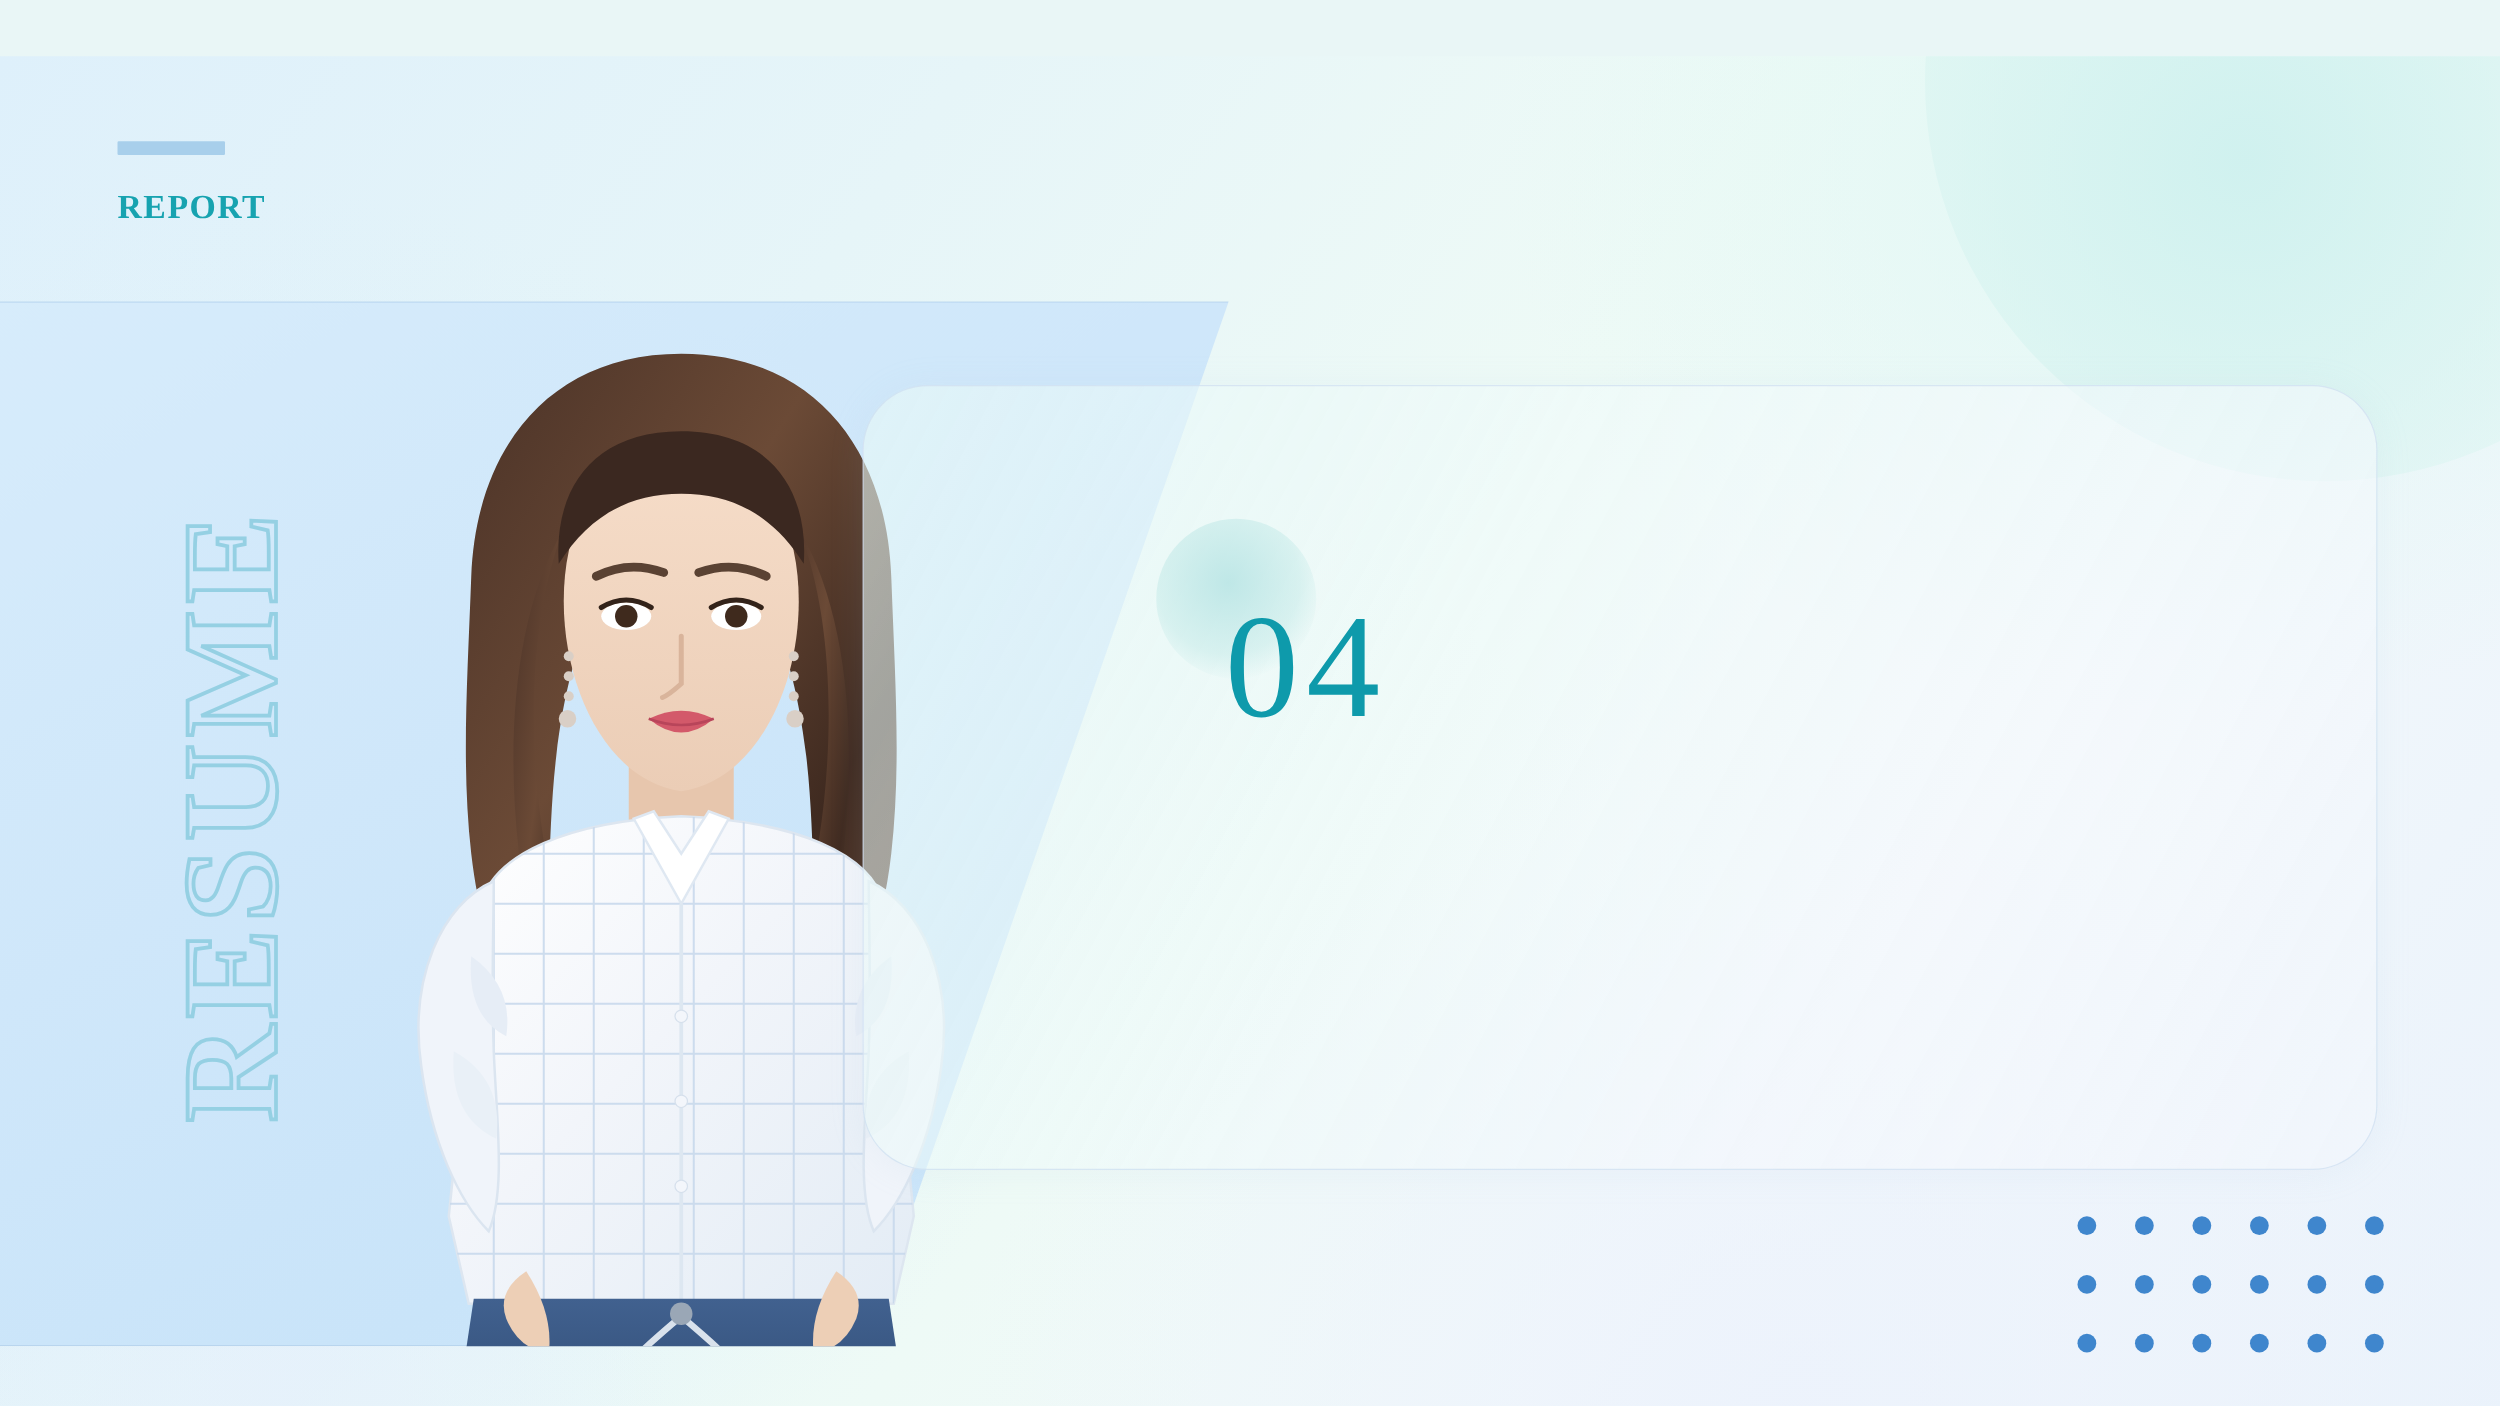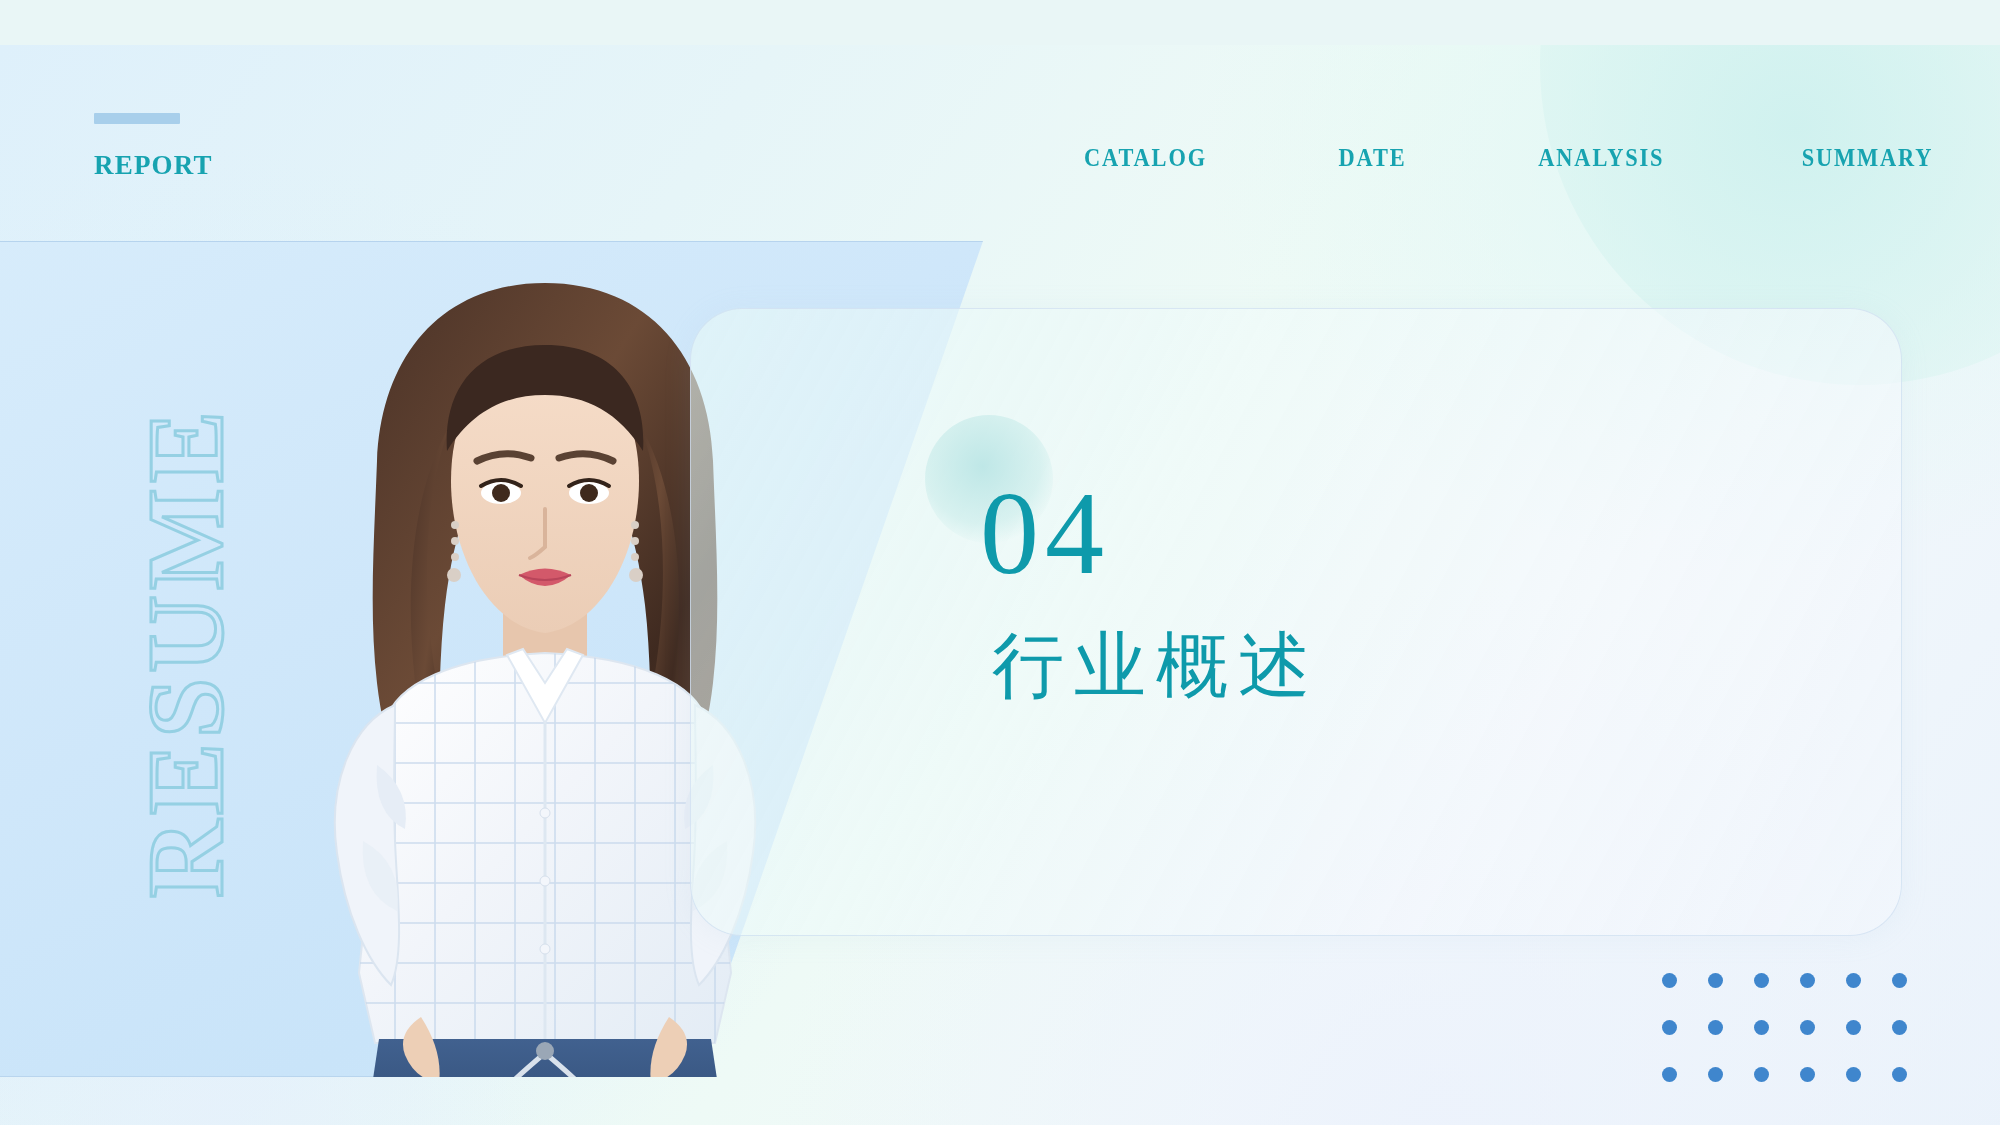--- a/index.html
+++ b/index.html
@@ -160,29 +160,20 @@
   <div class="corner-circle"></div>
   <div class="soft-blob-bl"></div>
 
   <div class="header">
 
     <div class="brand">
       <div class="brand-bar" style="background: rgb(168, 207, 235);"></div>
       <div class="brand-name">REPORT</div>
     </div>
 
-    <div class="nav">
-      <div class="nav-item">CATALOG</div>
-      <div class="nav-gap"></div>
-      <div class="nav-item">DATE</div>
-      <div class="nav-gap"></div>
-      <div class="nav-item">ANALYSIS</div>
-      <div class="nav-gap"></div>
-      <div class="nav-item">SUMMARY</div>
-    </div>
 
   </div>
 
   <div class="blue-panel"></div>
 
   <div class="resume-text" style="-webkit-text-stroke: 3px rgb(149, 208, 227);">RESUME</div>
 
   <svg class="portrait" viewBox="0 0 600 824">
     <defs>
       <linearGradient id="hairG" x1="0" y1="0" x2="1" y2="1">
@@ -284,21 +275,20 @@
     <circle cx="300" cy="798" r="9" fill="#9aa7b6"></circle>
 
     <path d="M176 764 q22 34 18 66 q-24 -4 -34 -28 q-8 -22 16 -38 Z" fill="#edcfb6"></path>
     <path d="M424 764 q-22 34 -18 66 q24 -4 34 -28 q8 -22 -16 -38 Z" fill="#edcfb6"></path>
   </svg>
 
   <div class="glass-card"></div>
   <div class="accent-dot-big"></div>
 
   <div class="section-number">04</div>
-  <div class="section-title">行业概述</div>
 
   <div class="dot-grid">
     <span class="dot" style="background: rgb(63, 134, 205);"></span>
     <span class="dot" style="background: rgb(63, 134, 205);"></span>
     <span class="dot" style="background: rgb(63, 134, 205);"></span>
     <span class="dot" style="background: rgb(63, 134, 205);"></span>
     <span class="dot" style="background: rgb(63, 134, 205);"></span>
     <span class="dot" style="background: rgb(63, 134, 205);"></span>
     <span class="dot" style="background: rgb(63, 134, 205);"></span>
     <span class="dot" style="background: rgb(63, 134, 205);"></span>

